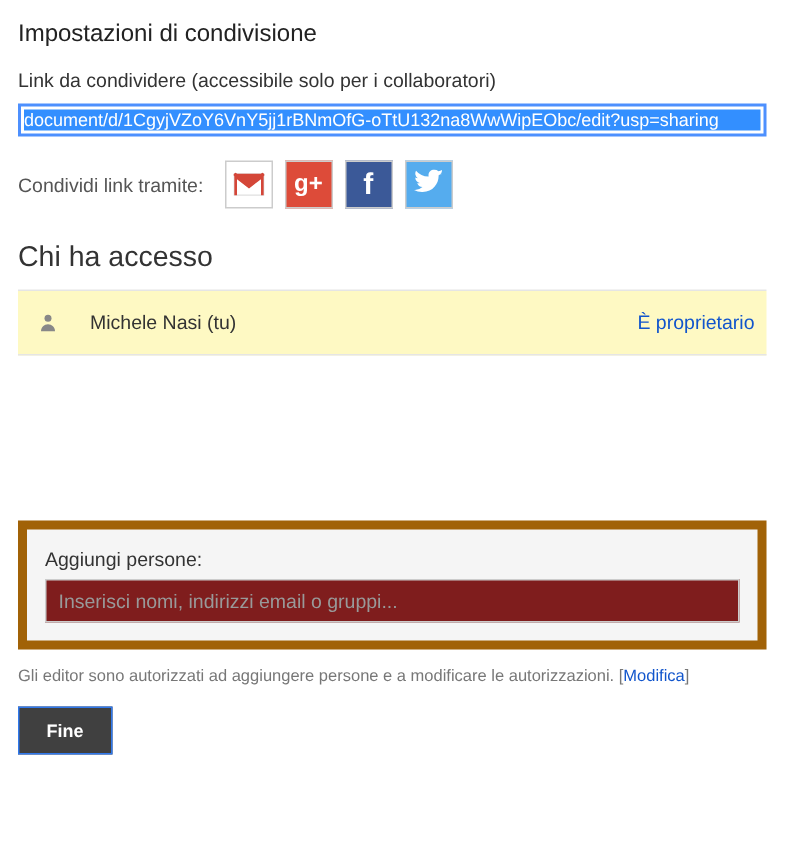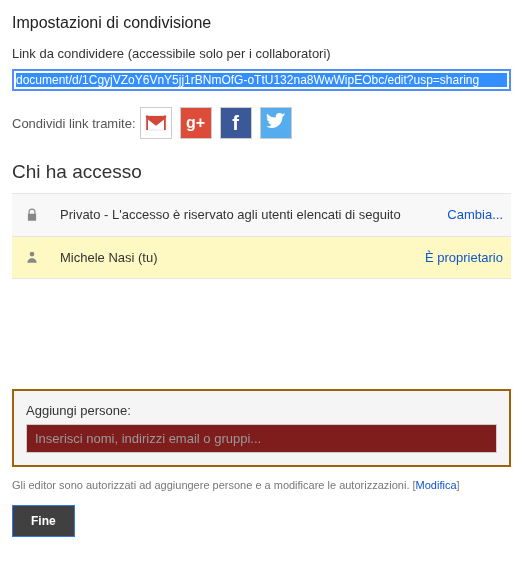--- a/index.html
+++ b/index.html
@@ -33,20 +33,21 @@
     background: #338fff;
     color: #fff;
     padding: 0 0px;
     display: block;
     white-space: nowrap;
     overflow: hidden;
   }
   .share-row {
     display: flex;
     align-items: center;
+    gap: 10px;
     margin-bottom: 22px;
   }
   .share-label { color: #555; font-size: 13px; margin-right: 4px; }
   .share-icons { display: flex; gap: 8px; }
   .share-icon {
     width: 32px; height: 32px;
     border: 1px solid #ccc;
     display: flex; align-items: center; justify-content: center;
     cursor: pointer;
   }
@@ -78,21 +79,21 @@
     font-size: 14px;
     margin-right: 16px;
   }
   .row-text { flex: 1; color: #333; font-size: 13px; line-height: 1.35; }
   .row-action { color: #1155cc; font-size: 13px; cursor: pointer; }
   .row-status { color: #1155cc; font-size: 13px; }
 
   .add-section {
     margin-top: 110px;
     background: #f5f5f5;
-    border: 2px solid #a16207;
+    border: 6px solid #a16207;
     padding: 12px;
   }
   .add-label { color: #333; font-size: 13px; margin-bottom: 6px; display:block; }
   .add-input {
     width: 100%;
     border: 1px solid #ccc;
     padding: 6px 8px;
     font-size: 13px;
     color: #999;
     background:#7f1d1d;
@@ -147,29 +148,20 @@
       <svg viewBox="0 0 24 24">
           <path d="M23 3a10.9 10.9 0 01-3.14 1.53A4.48 4.48 0 0022.4.36a9 9 0 01-2.85 1.09A4.48 4.48 0 0016.1 0c-2.5 0-4.5 2-4.5 4.5 0 .35.04.7.11 1.03A12.8 12.8 0 011.64.9a4.5 4.5 0 001.39 6A4.4 4.4 0 011 6.3v.06c0 2.18 1.55 4 3.6 4.42a4.5 4.5 0 01-2 .08 4.5 4.5 0 004.2 3.12A9 9 0 010 16.3 12.7 12.7 0 006.9 18c8.3 0 12.8-6.87 12.8-12.8l-.01-.58A9 9 0 0023 3z"></path>
         </svg>
     </div>
   </div>
 </div>
 
 <div class="access-header">Chi ha accesso</div>
 
 <div class="access-list">
-  <div class="access-row">
-    <div class="row-icon lock-icon">
-      <svg viewBox="0 0 24 24">
-          <path d="M6 10V7a6 6 0 1112 0v3h1v12H5V10h1zm2 0h8V7a4 4 0 10-8 0v3z"></path>
-        </svg>
-    </div>
-    <div class="row-text">Privato - L'accesso è riservato agli utenti elencati di seguito</div>
-    <div class="row-action">Cambia...</div>
-  </div>
   <div class="access-row white">
     <div class="row-icon person-icon">
       <svg viewBox="0 0 24 24">
           <circle cx="12" cy="7" r="4"></circle>
           <path d="M4 22c0-4.4 3.6-8 8-8s8 3.6 8 8H4z"></path>
         </svg>
     </div>
     <div class="row-text">Michele Nasi (tu)</div>
     <div class="row-status">È proprietario</div>
   </div>

